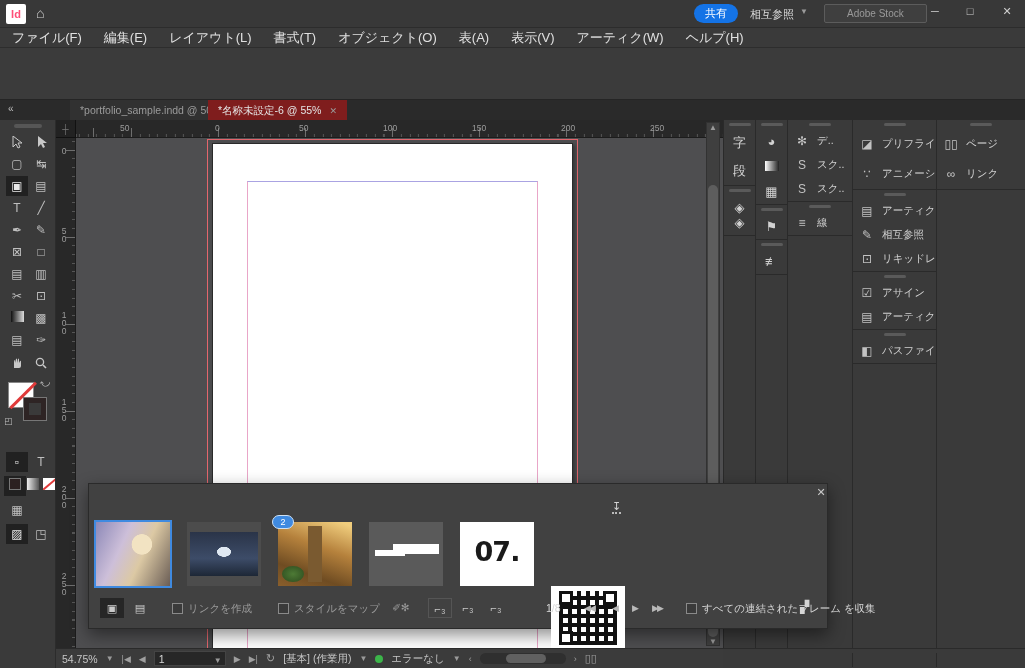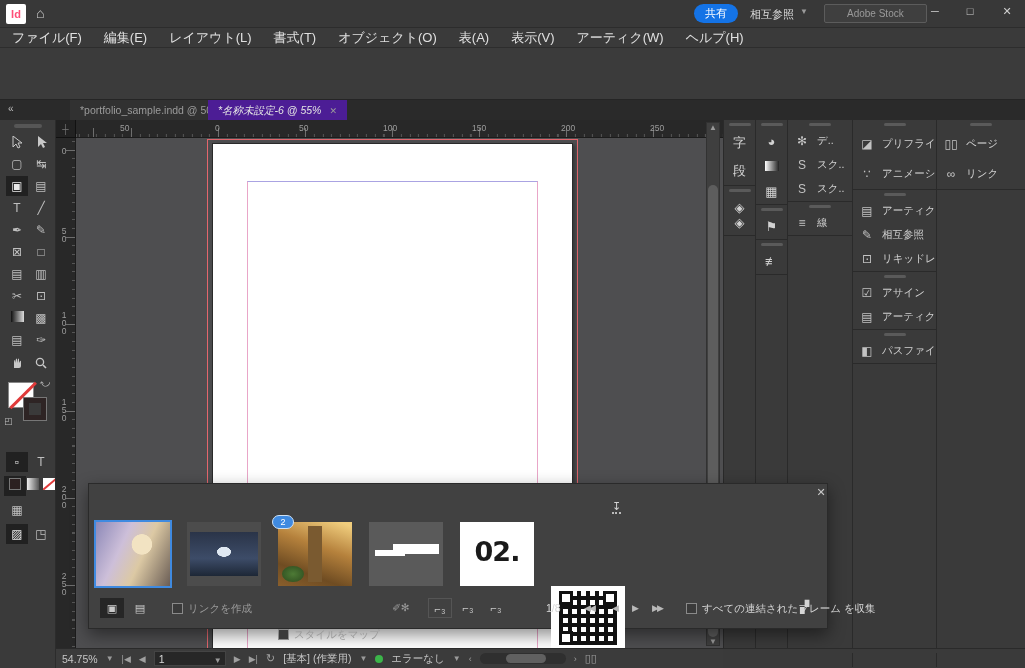--- a/index.html
+++ b/index.html
@@ -49,21 +49,21 @@
   .graddrop { width:58px; height:14px; background:linear-gradient(90deg,#fff,#e8e8e8); border:1px solid #888; }
   .wrapbtn { width:18px; height:16px; border:1px solid #555; color:#c0c0c0; font-size:9px; text-align:center;
     line-height:15px; background:#3b3b3b; }
   .wrapbtn.sel { background:#252525; border-color:#666; }
   .bluedot { width:14px; height:14px; border:2px dotted #3f8ae0; }
 
   
   .tabbar { left:0; top:100px; width:1025px; height:20px; background:#2a2a2a; }
   .tab { top:100px; height:20px; padding:0 10px; line-height:20px; font-size:10.5px; }
   .tab.inactive { background:#313131; color:#9b9b9b; }
-  .tab.active { background:#4c1d95; color:#e4e4e4;font-style:italic; }
+  .tab.active { background:#7f1d1d; color:#e4e4e4; }
   .tabx { font-size:9px; margin-left:8px; color:#9a9a9a; }
   .collapser { color:#bdbdbd; font-size:10px; }
 
   
   .toolbar { left:0; top:120px; width:56px; height:548px; background:#3a3a3a; border-right:1px solid #2c2c2c; }
   .toolgrip { left:14px; top:124px; width:28px; height:4px; background:#565656; border-radius:2px; }
   .tool { width:22px; height:20px; text-align:center; line-height:20px; color:#bfbfbf; font-size:12px; }
   .tool.sel { background:#212121; color:#e8e8e8; }
   .tool svg { vertical-align:middle; }
   .fillswatch { width:26px; height:26px; background:#fff; border:1px solid #888; position:relative; }
@@ -499,32 +499,32 @@
 <div class="abs cell" style="left:187px">
     <div class="t2in"></div>
   </div>
 <div class="abs cell t3" style="left:278px">
     <span class="badge">2</span>
   </div>
 <div class="abs cell" style="left:369px;background:#5a5a5a">
     <div class="t4bar1"></div>
     <div class="t4bar2"></div>
   </div>
-<div class="abs cell t5" style="left:460px">02.</div>
+<div class="abs cell t5" style="left:460px">07.</div>
 <div class="abs cell t6" style="left:551px">
   <div class="qr"></div>
   <div class="qreye" style="left:8px;top:5px"></div>
   <div class="qreye" style="left:52px;top:5px"></div>
   <div class="qreye" style="left:8px;top:45px"></div>
 </div>
 
 <div class="abs convbtn sel" style="left:100px;top:598px">▣</div>
 <div class="abs convbtn" style="left:128px;top:598px">▤</div>
 <span class="abs convlabel" style="left:172px;top:602px"><span class="cbx"></span><span>リンクを作成</span></span>
-<span class="abs convlabel" style="left:278px;top:628px"><span class="cbx"></span><span>スタイルをマップ</span></span>
+<span class="abs convlabel" style="left:278px;top:602px"><span class="cbx"></span><span>スタイルをマップ</span></span>
 <span class="abs convlabel" style="left:392px;top:601px">✐✻</span>
 <div class="abs convbtn" style="left:428px;top:598px;border:1px solid #555">⌐₃</div>
 <div class="abs convbtn" style="left:456px;top:598px">⌐₃</div>
 <div class="abs convbtn" style="left:484px;top:598px">⌐₃</div>
 <span class="abs convlabel en" style="left:546px;top:602px">1/8</span>
 <span class="abs navarr" style="left:584px;top:603px">◀◀</span>
 <span class="abs navarr" style="left:612px;top:603px">◀</span>
 <span class="abs navarr" style="left:632px;top:603px">▶</span>
 <span class="abs navarr" style="left:652px;top:603px">▶▶</span>
 <span class="abs convlabel en" style="left:686px;top:602px"><span class="cbx"></span><span>すべての連結されたフレーム を収集</span></span>

